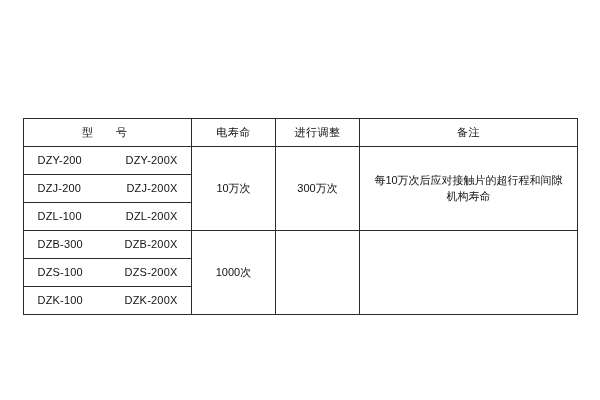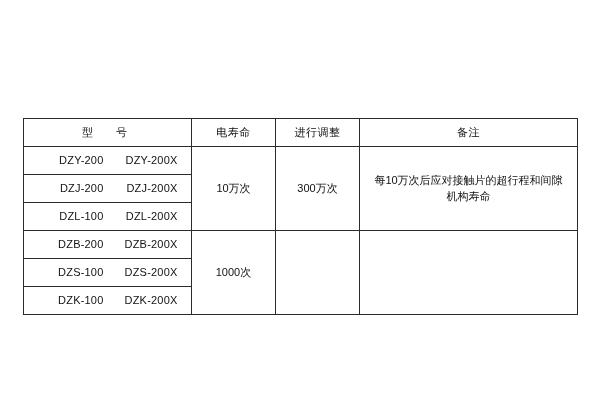--- a/index.html
+++ b/index.html
@@ -51,21 +51,21 @@
   .hdr td {
     height: 30px;
     font-size: 11.5px;
     letter-spacing: 0.5px;
   }
   .model-cell {
     text-align: center;
     letter-spacing: 0.2px;
     font-size: 11px;
   }
-  .model-cell .m1 { display: inline-block; min-width: 66px; text-align: right; }
+  .model-cell .m1 { display: inline-block; min-width: 66px; text-align: left; }
   .model-cell .m2 { display: inline-block; min-width: 74px; text-align: right; }
   .note-cell {
     text-align: left;
     padding: 4px 10px;
     vertical-align: top;
     font-size: 11px;
     line-height: 1.85;
   }
   .note-cell div { white-space: nowrap; }
   .blank-cell { }
@@ -110,21 +110,21 @@
         </tr>
 
         <tr>
           <td class="model-cell">
             <span class="m1">DZL-100</span><span class="m2">DZL-200X</span>
           </td>
         </tr>
 
         <tr>
           <td class="model-cell">
-            <span class="m1">DZB-200</span><span class="m2">DZB-200X</span>
+            <span class="m1">DZB-300</span><span class="m2">DZB-200X</span>
           </td>
           <td rowspan="3">1000次</td>
           <td rowspan="3" class="blank-cell"></td>
           <td rowspan="3" class="blank-cell"></td>
         </tr>
 
         <tr>
           <td class="model-cell">
             <span class="m1">DZS-100</span><span class="m2">DZS-200X</span>
           </td>

